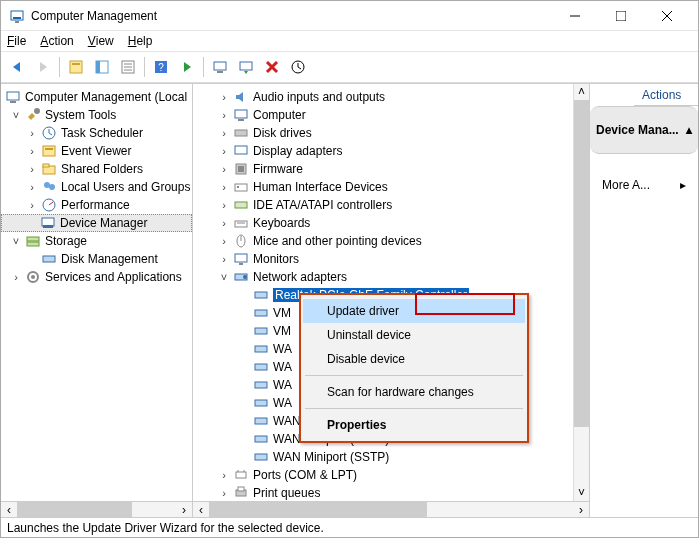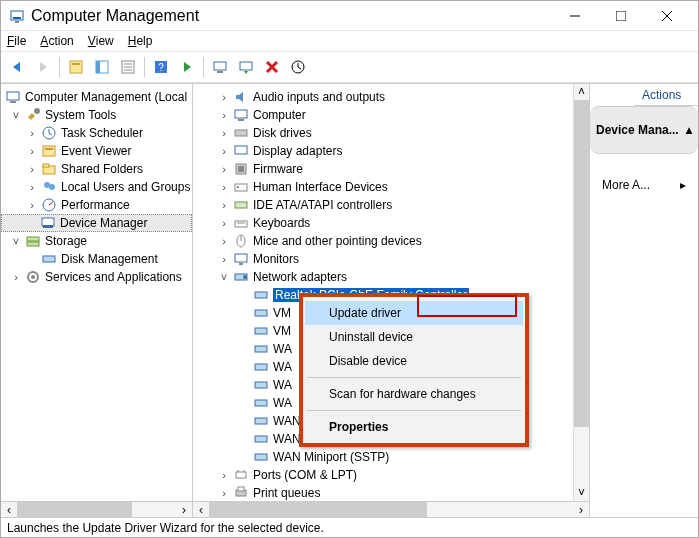--- a/index.html
+++ b/index.html
@@ -2,21 +2,21 @@
 <html><head>
 <meta charset="utf-8">
 <style>
   * { box-sizing: border-box; font-family: "Segoe UI", Tahoma, sans-serif; }
   html, body { margin:0; padding:0; width:699px; height:538px; background:#fff; color:#000; font-size:12px; overflow:hidden; }
   .window { width:699px; height:538px; display:flex; flex-direction:column; border:1px solid #aaa; position:relative; }
 
   
   .titlebar { height:30px; display:flex; align-items:center; padding:0 8px; border-bottom:1px solid #e6e6e6; }
   .titlebar .icon { width:16px; height:16px; margin-right:6px; }
-  .titlebar .title { font-size:16px; }
+  .titlebar .title { font-size:12px; }
   .titlebar .controls { margin-left:auto; display:flex; }
   .titlebar .controls .btn { width:46px; height:30px; display:flex; align-items:center; justify-content:center; }
 
   
   .menubar { height:20px; display:flex; align-items:center; padding:0 6px; gap:14px; font-size:12px; }
   .menubar span { display:inline-flex; align-items:center; }
   .menubar span u { text-decoration:underline; }
 
   
   .toolbar { height:32px; display:flex; align-items:center; padding:0 4px; border-top:1px solid #e6e6e6; border-bottom:1px solid #ddd; gap:2px; }
@@ -48,21 +48,21 @@
   
   .vscroll { width:16px; background:#f4f4f4; border-left:1px solid #ddd; display:flex; flex-direction:column; }
   .vscroll .arrow { height:16px; display:flex; align-items:center; justify-content:center; }
   .vscroll .track { flex:1; position:relative; }
   .vscroll .thumb { position:absolute; left:0; right:0; top:0; height:85%; background:#cdcdcd; }
 
   .mid-inner { flex:1; display:flex; overflow:hidden; }
   .mid-tree { flex:1; overflow:hidden; padding:4px 0 0 0; position:relative; }
 
   
-  .ctx { position:absolute; background:#f2f2f2; border:4px solid #c2410c; box-shadow:2px 2px 3px rgba(0,0,0,0.25); z-index:50; font-size:12px; padding:4px 2px; }
+  .ctx { position:absolute; background:#f2f2f2; border:2px solid #c2410c; box-shadow:2px 2px 3px rgba(0,0,0,0.25); z-index:50; font-size:12px; padding:4px 2px; }
   .ctx .ctx-item { height:24px; display:flex; align-items:center; padding:0 24px; white-space:nowrap; }
   .ctx .ctx-item.hover { background:#bfe0ff; }
   .ctx .ctx-sep { height:1px; background:#c9c9c9; margin:4px 2px; }
   .ctx .ctx-bold { font-weight:bold; }
   .red-box { border:2px solid #c00; margin:-2px; padding:0 2px; position:absolute; pointer-events:none; }
 
   
   .selected-net { background:#0a64c2; color:#fff; }
 
   

